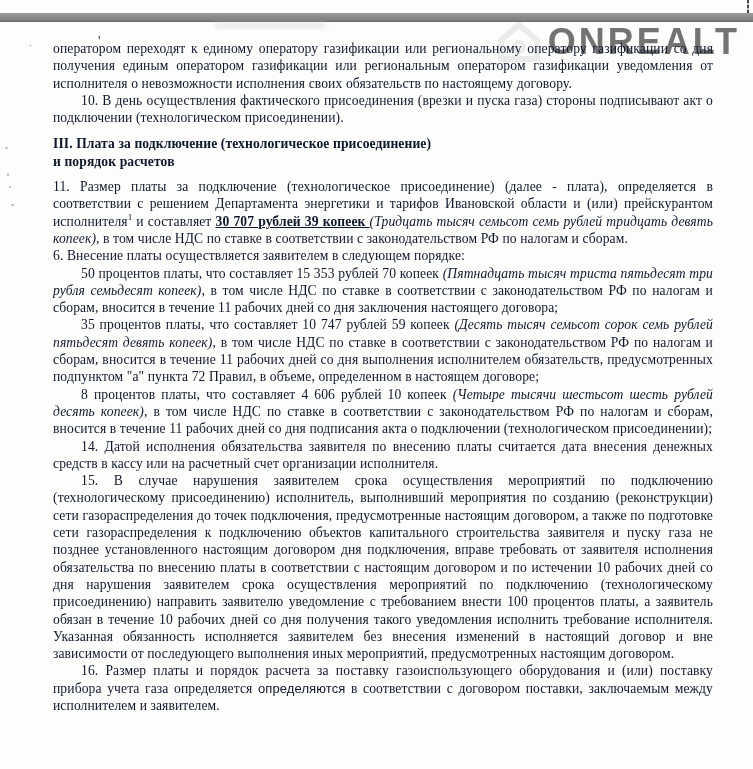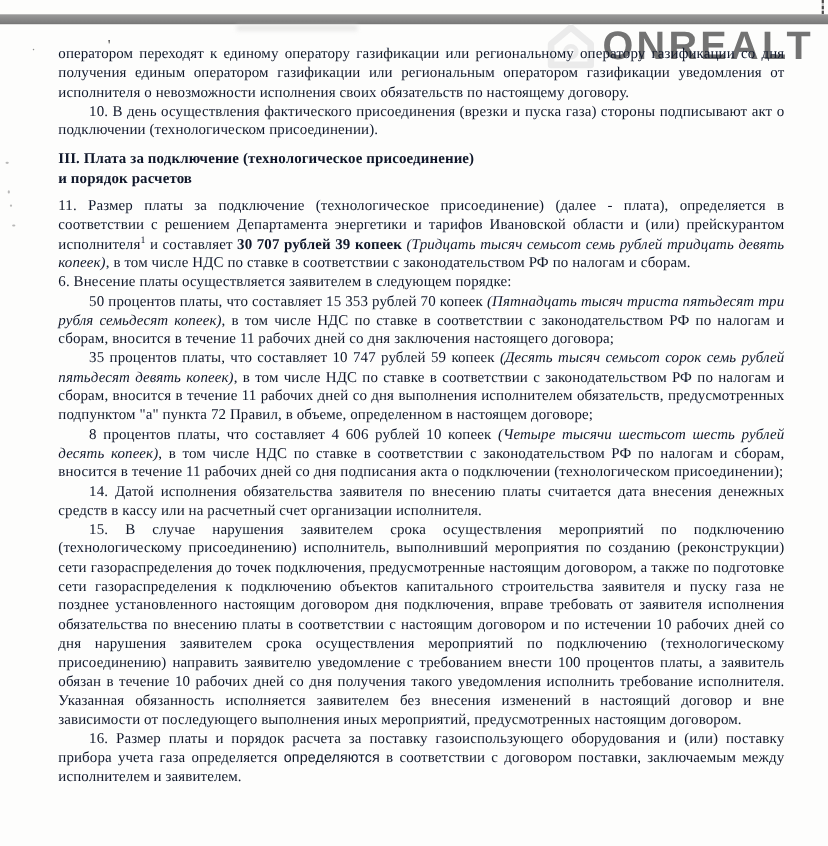--- a/index.html
+++ b/index.html
@@ -75,21 +75,21 @@
     color: #0f172a;
     text-align: justify;
     letter-spacing: 0.1px;
   }
   .doc-body p { margin: 0; }
   .doc-body p.indent { text-indent: 28px; }
   .doc-body p.heading {
     font-weight: bold;
     margin: 9px 0 8px 0;
   }
-  .doc-body .b { font-weight: bold; }
+  .doc-body .b { font-weight: bold; text-decoration: underline; }
   .doc-body .i { font-style: italic; }
   .doc-body .ins {
     font-family: "Liberation Sans", sans-serif;
     font-size: 13px;
   }
   .doc-body sup {
     font-size: 9px;
     line-height: 0;
   }
   

